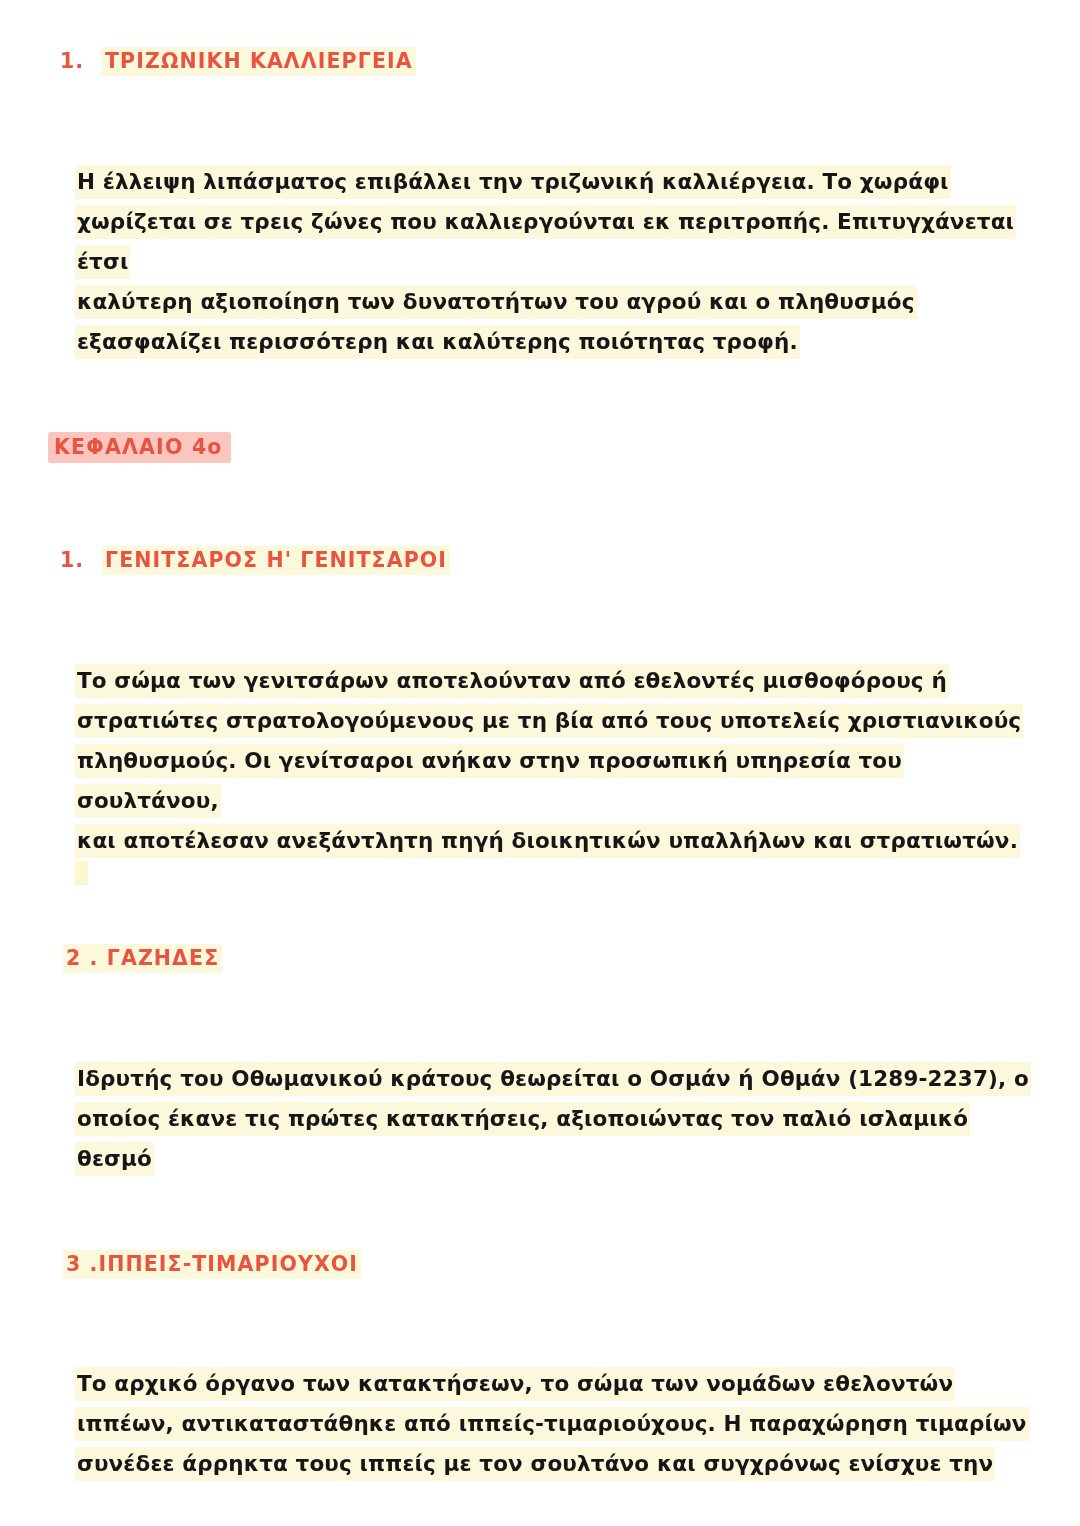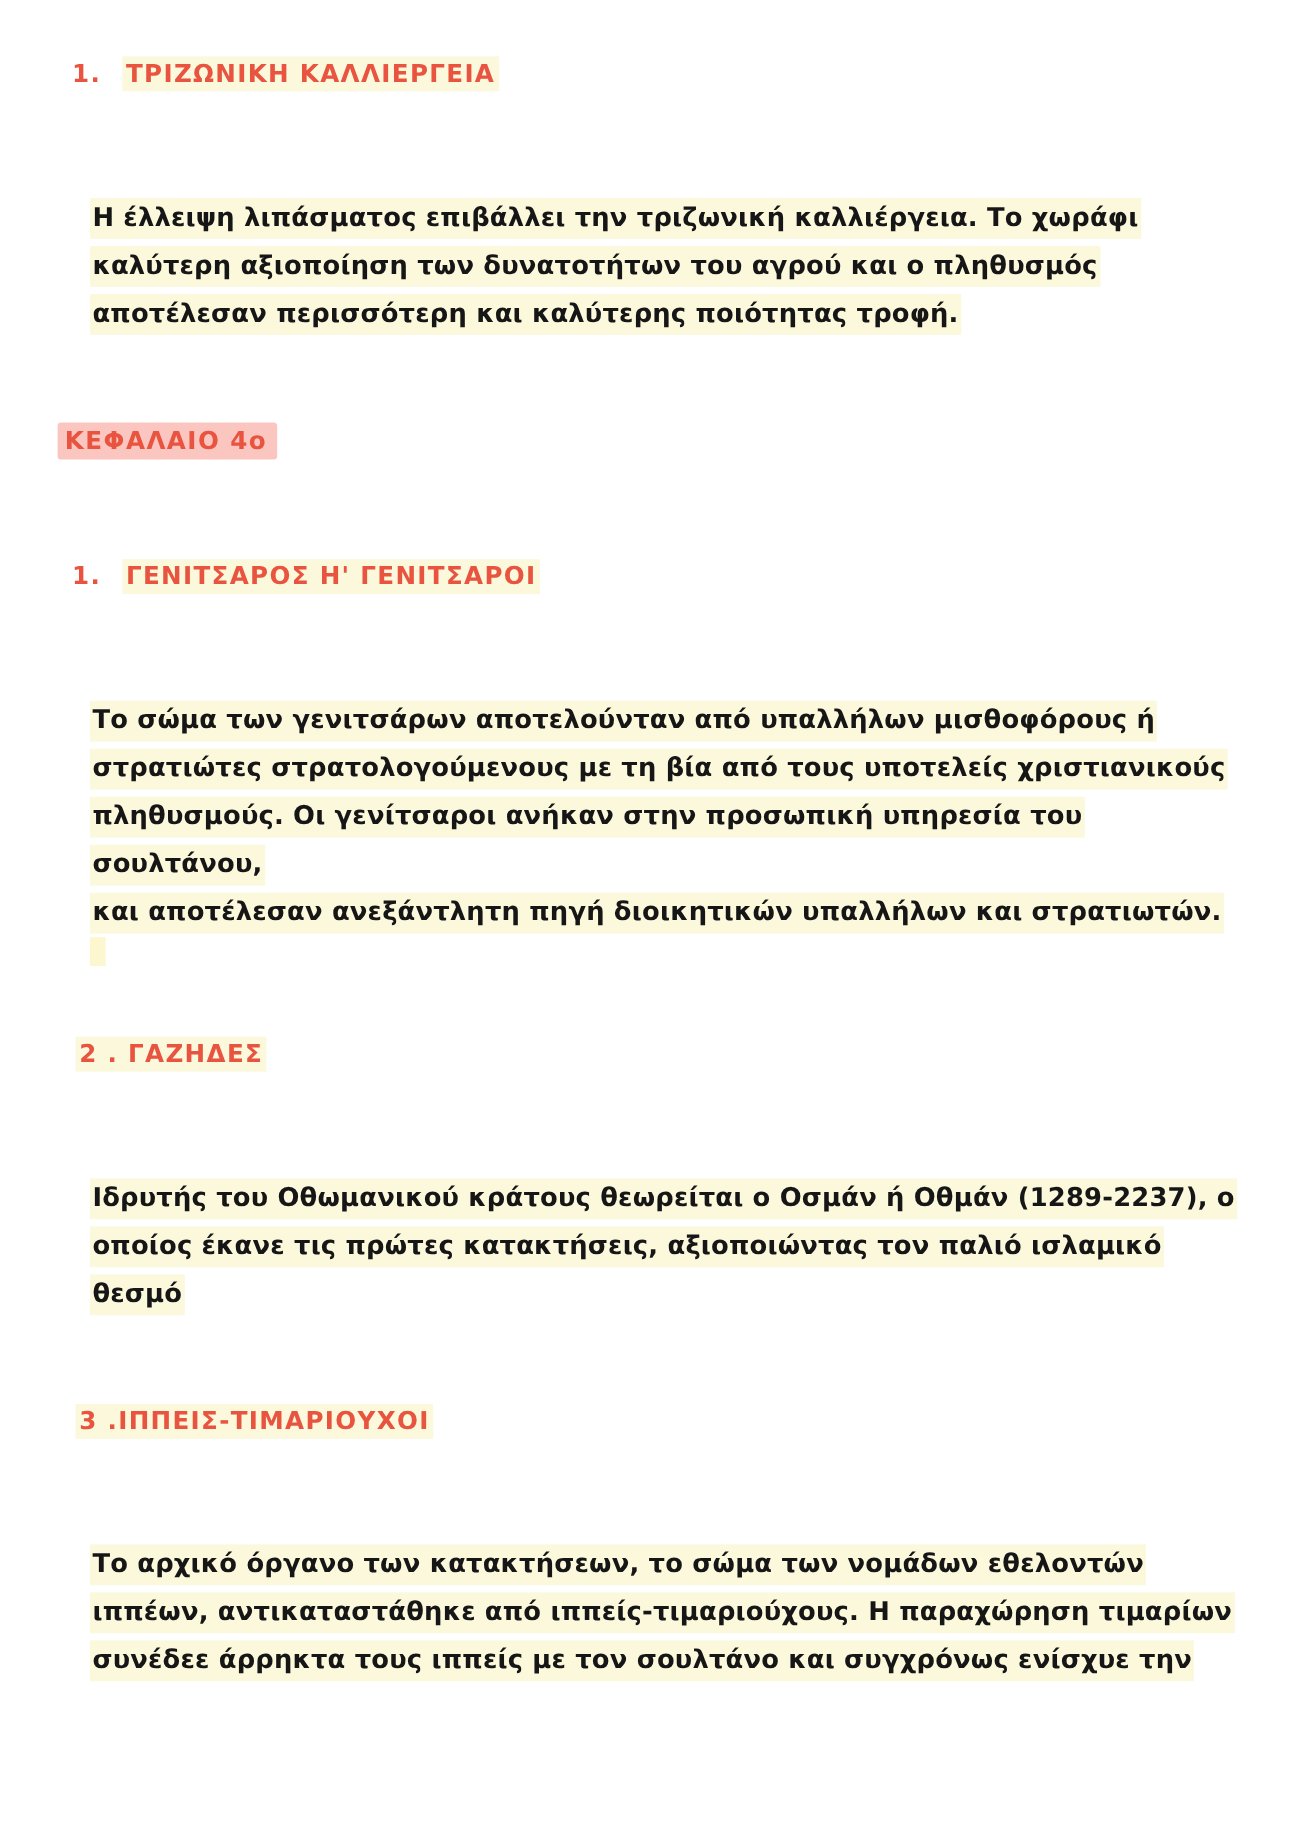--- a/index.html
+++ b/index.html
@@ -116,41 +116,42 @@
 
   <div class="heading-row indented">
     <span class="heading-marker">1.</span>
     <span class="heading-text"><span class="hl-yellow">ΤΡΙΖΩΝΙΚΗ ΚΑΛΛΙΕΡΓΕΙΑ</span></span>
   </div>
 
   <div class="sp-7"></div>
 
   <div class="para">
     <span class="blk"><span class="hl-yellow">Η έλλειψη λιπάσματος επιβάλλει την τριζωνική καλλιέργεια. Το χωράφι</span></span>
+    <span class="blk"><span class="hl-yellow">χωρίζεται σε τρεις ζώνες που καλλιεργούνται εκ περιτροπής. Επιτυγχάνεται έτσι</span></span>
     <span class="blk"><span class="hl-yellow">καλύτερη αξιοποίηση των δυνατοτήτων του αγρού και ο πληθυσμός</span></span>
-    <span class="blk"><span class="hl-yellow">αποτέλεσαν περισσότερη και καλύτερης ποιότητας τροφή.</span></span>
+    <span class="blk"><span class="hl-yellow">εξασφαλίζει περισσότερη και καλύτερης ποιότητας τροφή.</span></span>
   </div>
 
   <div class="sp-6"></div>
 
   <div class="chapter-title">
     <span class="hl-pink">ΚΕΦΑΛΑΙΟ 4ο</span>
   </div>
 
   <div class="sp-7"></div>
 
   <div class="heading-row indented">
     <span class="heading-marker">1.</span>
     <span class="heading-text"><span class="hl-yellow">ΓΕΝΙΤΣΑΡΟΣ Η' ΓΕΝΙΤΣΑΡΟΙ</span></span>
   </div>
 
   <div class="sp-7"></div>
 
   <div class="para">
-    <span class="blk"><span class="hl-yellow"> Το σώμα των γενιτσάρων αποτελούνταν από υπαλλήλων μισθοφόρους ή</span></span>
+    <span class="blk"><span class="hl-yellow"> Το σώμα των γενιτσάρων αποτελούνταν από εθελοντές μισθοφόρους ή</span></span>
     <span class="blk"><span class="hl-yellow">στρατιώτες στρατολογούμενους με τη βία από τους υποτελείς χριστιανικούς</span></span>
     <span class="blk"><span class="hl-yellow">πληθυσμούς. Οι γενίτσαροι ανήκαν στην προσωπική υπηρεσία του σουλτάνου,</span></span>
     <span class="blk"><span class="hl-yellow">και αποτέλεσαν ανεξάντλητη πηγή διοικητικών υπαλλήλων και στρατιωτών.</span></span>
     <span class="stray-mark"></span>
   </div>
 
   <div class="sp-5"></div>
 
   <div class="heading-row">
     <span class="heading-text"><span class="hl-yellow"><span>2 .</span>&nbsp;<span>ΓΑΖΗΔΕΣ</span></span></span>

